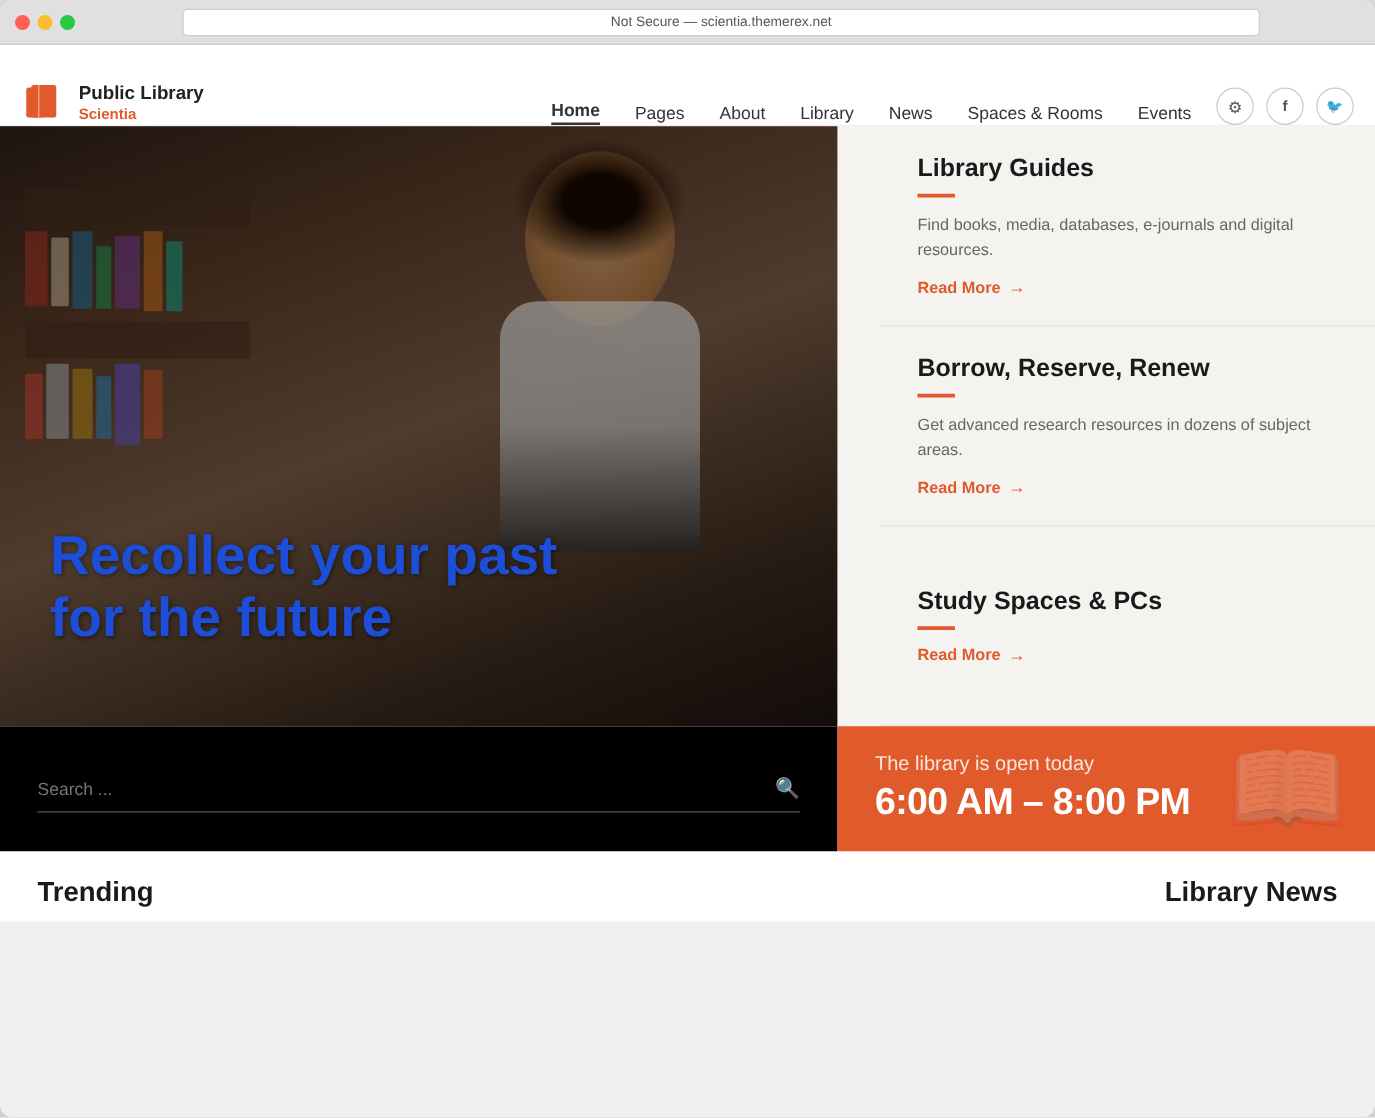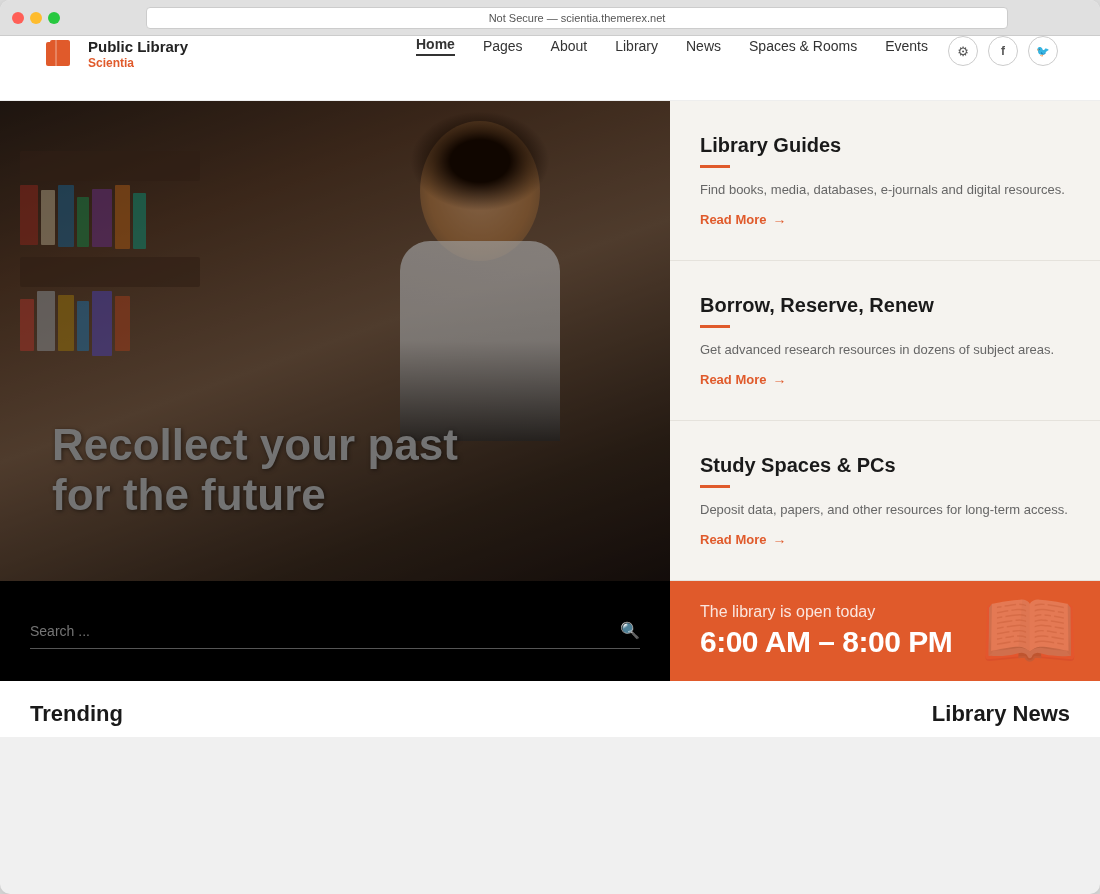--- a/index.html
+++ b/index.html
@@ -11,43 +11,43 @@
     .browser-btn { width: 12px; height: 12px; border-radius: 50%; }
     .btn-red { background: #ff5f57; }
     .btn-yellow { background: #febc2e; }
     .btn-green { background: #28c840; }
     .browser-address { flex: 1; margin: 0 80px; background: white; border-radius: 4px; height: 22px; display: flex; align-items: center; justify-content: center; font-size: 11px; color: #555; border: 1px solid #ccc; }
 
     
     .website { background: white; }
 
     
-    .site-header { display: flex; align-items: flex-start; padding: 0 42px; height: 65px; background: white; border-bottom: 1px solid #eee; }
+    .site-header { display: flex; align-items: flex-end; padding: 0 17px; height: 65px; background: white; border-bottom: 1px solid #eee; }
     .logo-wrap { display: flex; align-items: center; gap: 10px; margin-right: auto; }
     .logo-icon { width: 36px; height: 36px; }
     .logo-text { display: flex; flex-direction: column; line-height: 1.2; }
     .logo-title { font-size: 15px; font-weight: 700; color: #222; }
     .logo-subtitle { font-size: 12px; color: #e05a2b; font-weight: 600; }
     .nav { display: flex; align-items: center; gap: 28px; }
     .nav-item { font-size: 14px; color: #333; text-decoration: none; cursor: pointer; }
     .nav-item.active { font-weight: 700; border-bottom: 2px solid #333; padding-bottom: 2px; }
     .nav-icons { display: flex; align-items: center; gap: 10px; margin-left: 20px; }
     .nav-icon-btn { width: 30px; height: 30px; border-radius: 50%; border: 1.5px solid #ccc; display: flex; align-items: center; justify-content: center; font-size: 13px; color: #555; cursor: pointer; }
 
     
     .hero-section { display: flex; height: 480px; }
     .hero-image { flex: 0 0 670px; position: relative; overflow: hidden; }
     .hero-bg { width: 100%; height: 100%; background: linear-gradient(135deg, #4a3728 0%, #6b4c3b 30%, #8b6a55 60%, #a0826d 100%); position: relative; }
     .hero-overlay { position: absolute; inset: 0; background: rgba(0,0,0,0.35); }
-    .hero-text { position: absolute; bottom: 60px; left: 52px; color: #737373; }
+    .hero-text { position: absolute; bottom: 60px; left: 40px; color: #1d4ed8; }
     .hero-headline { font-size: 44px; font-weight: 800; line-height: 1.15; text-shadow: 1px 1px 4px rgba(0,0,0,0.5); max-width: 500px; }
 
     
     .hero-right { flex: 1; background: #f5f3ef; display: flex; flex-direction: column; }
-    .guide-item { padding: 22px 30px; border-bottom: 1px solid #e5e2dc; flex: 1; display: flex; flex-direction: column; justify-content: center; }
+    .guide-item { padding: 22px 30px; border-bottom: 1px solid #e5e2dc; flex: 1; display: flex; flex-direction: column; justify-content: center; margin-left: 34px; }
     .guide-title { font-size: 20px; font-weight: 700; color: #1a1a1a; margin-bottom: 8px; }
     .guide-underline { width: 30px; height: 3px; background: #e05a2b; margin-bottom: 12px; }
     .guide-desc { font-size: 13px; color: #666; line-height: 1.5; margin-bottom: 12px; }
     .read-more { color: #e05a2b; font-size: 13px; font-weight: 600; display: flex; align-items: center; gap: 6px; cursor: pointer; text-decoration: none; }
     .read-more-arrow { font-size: 14px; }
 
     
     .bottom-bar { display: flex; height: 100px; }
     .search-section { flex: 0 0 670px; background: #000000; display: flex; align-items: center; padding: 0 30px; gap: 10px; }
     .search-input-wrap { flex: 1; border-bottom: 1px solid #555; display: flex; align-items: center; padding: 8px 0; }
@@ -181,21 +181,20 @@
           <div class="guide-desc">Get advanced research resources in dozens of subject areas.</div>
           <a class="read-more">
             <span>Read More</span>
             <span class="read-more-arrow">→</span>
           </a>
         </div>
 
         <div class="guide-item">
           <div class="guide-title">Study Spaces &amp; PCs</div>
           <div class="guide-underline"></div>
-          <div class="guide-desc">Deposit data, papers, and other resources for long-term access.</div>
           <a class="read-more">
             <span>Read More</span>
             <span class="read-more-arrow">→</span>
           </a>
         </div>
       </div>
     </div>
 
     <div class="bottom-bar">
       <div class="search-section">

